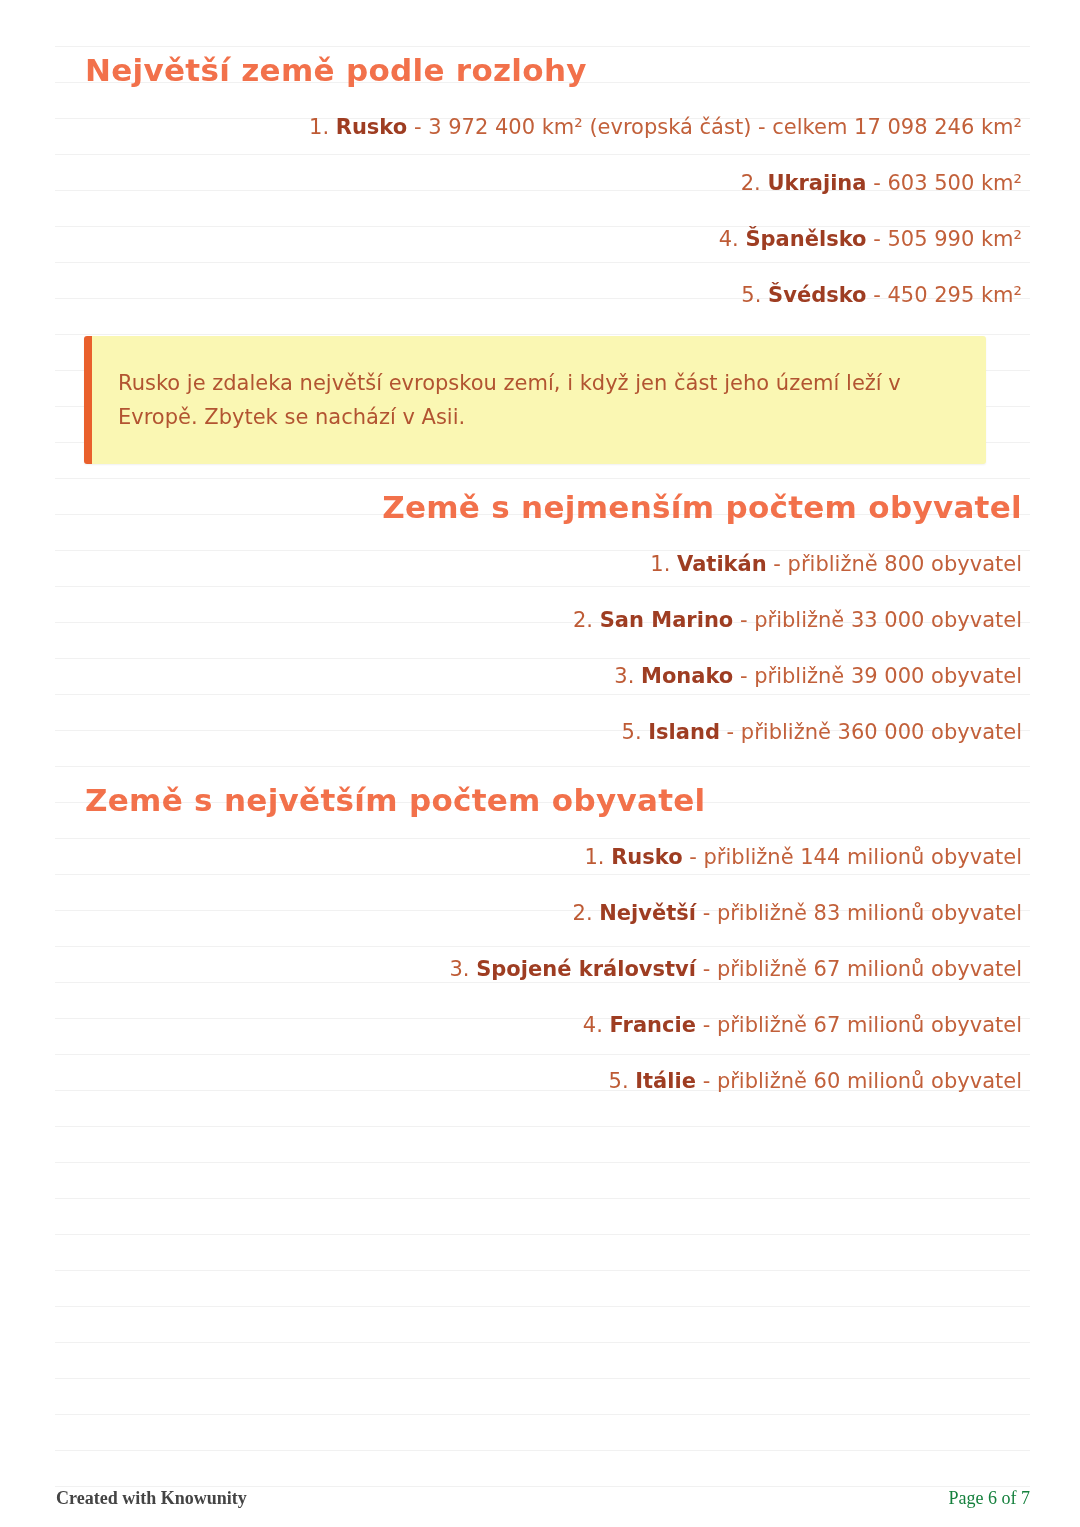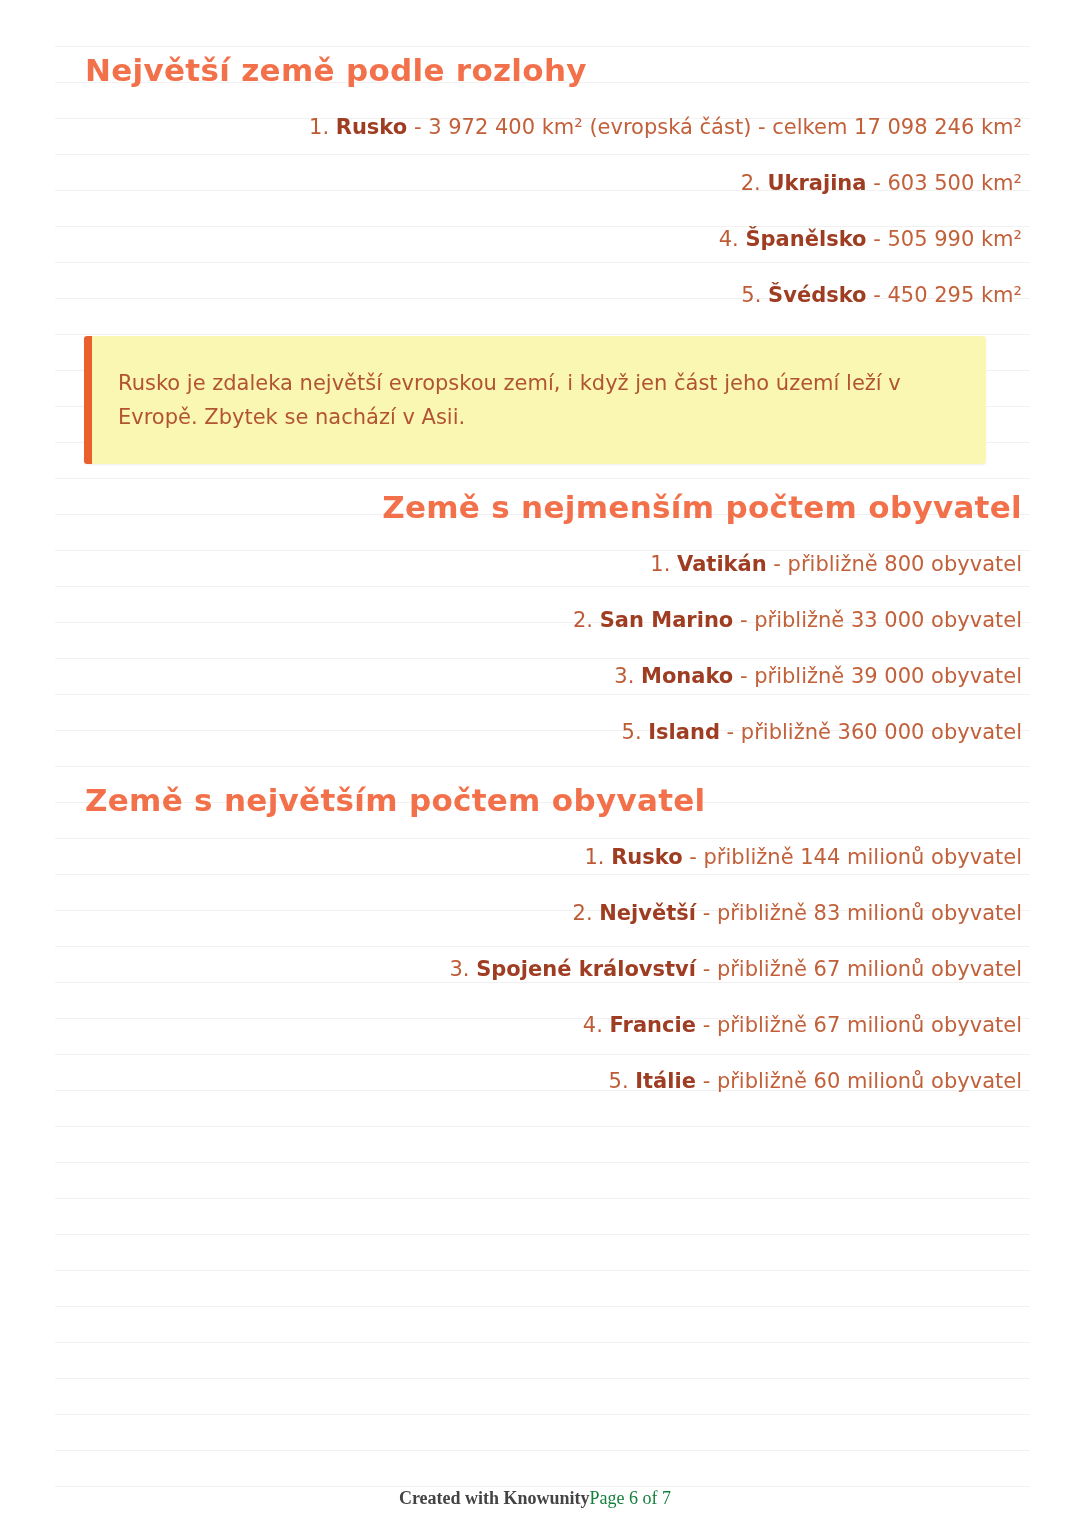--- a/index.html
+++ b/index.html
@@ -72,25 +72,25 @@
     box-shadow: 0 1px 2px rgba(0,0,0,0.06);
   }
   .callout-text {
     display: block;
     font-size: 21px;
     line-height: 34px;
     color: #B25431;
   }
   .footer {
     position: absolute;
-    left: 40px;
+    left: 56px;
     right: 50px;
     bottom: 18px;
     display: flex;
-    justify-content: center;
+    justify-content: space-between;
     align-items: baseline;
     font-family: "Liberation Serif", "DejaVu Serif", serif;
     font-size: 18px;
     color: #4a4a4a;
   }
   .footer .left { font-weight: bold; color: #444444; }
   .footer .right { font-weight: normal; color: #15803d; }
 </style>
 </head>
 <body>

